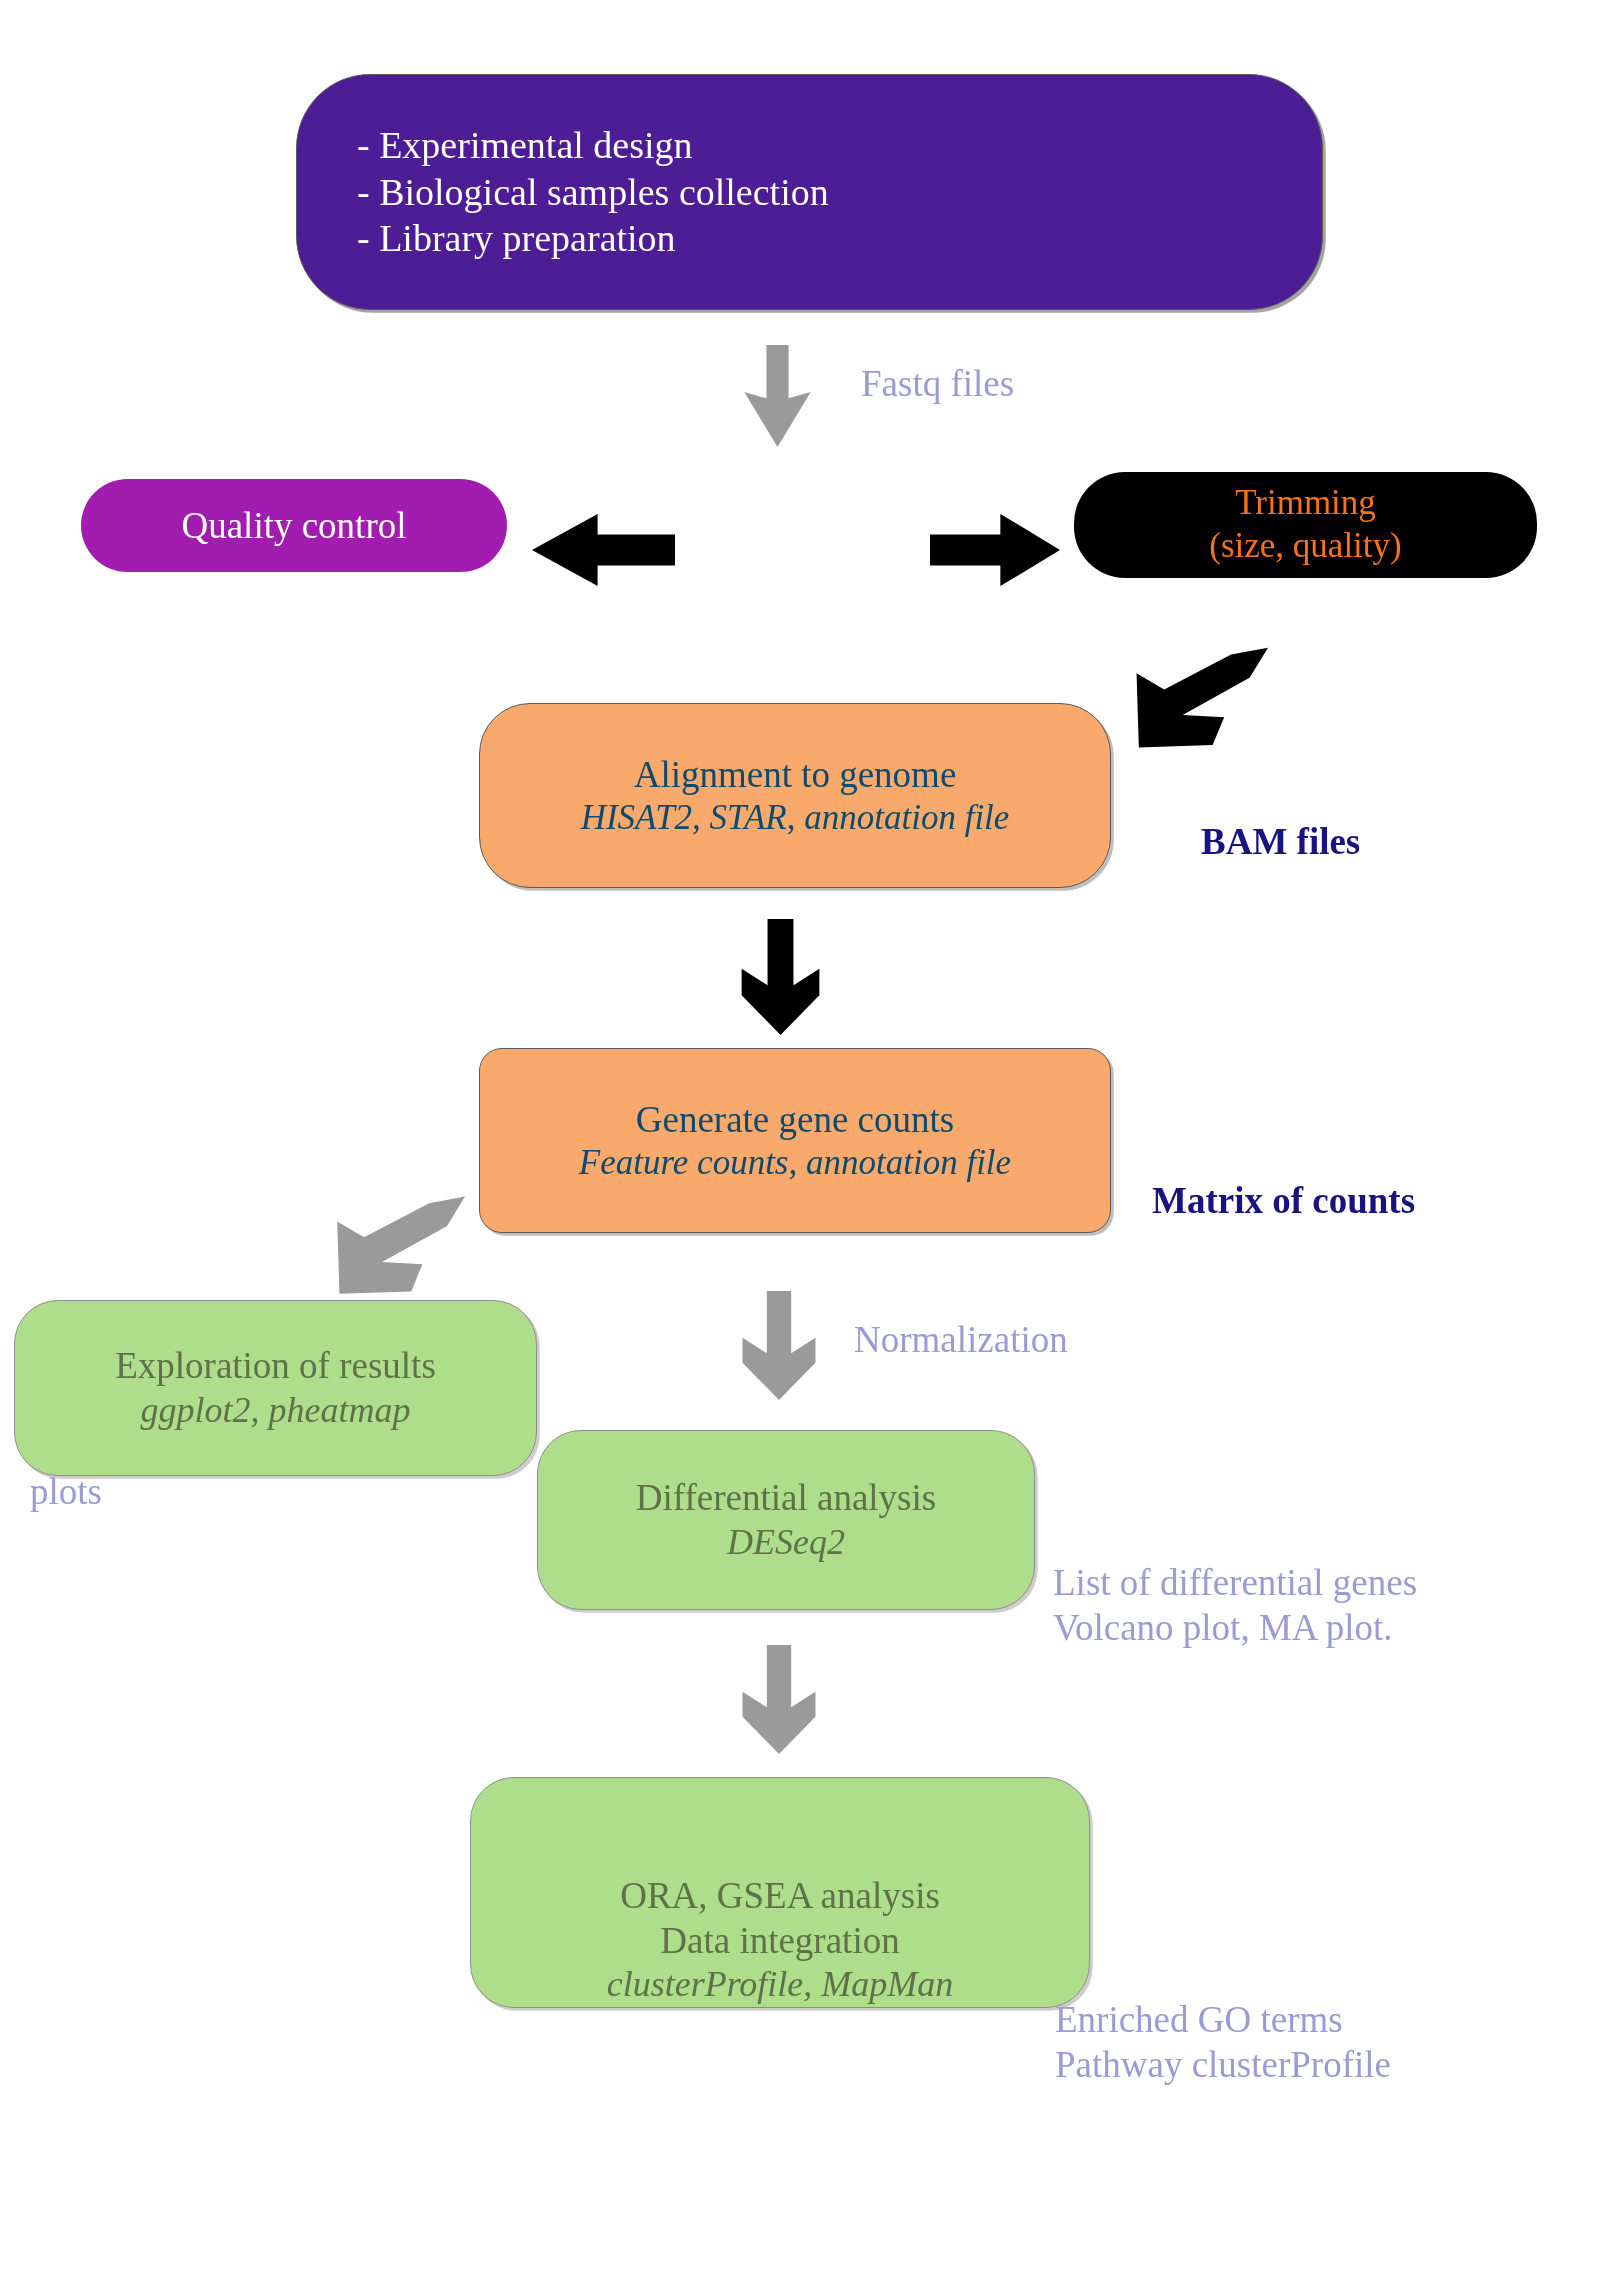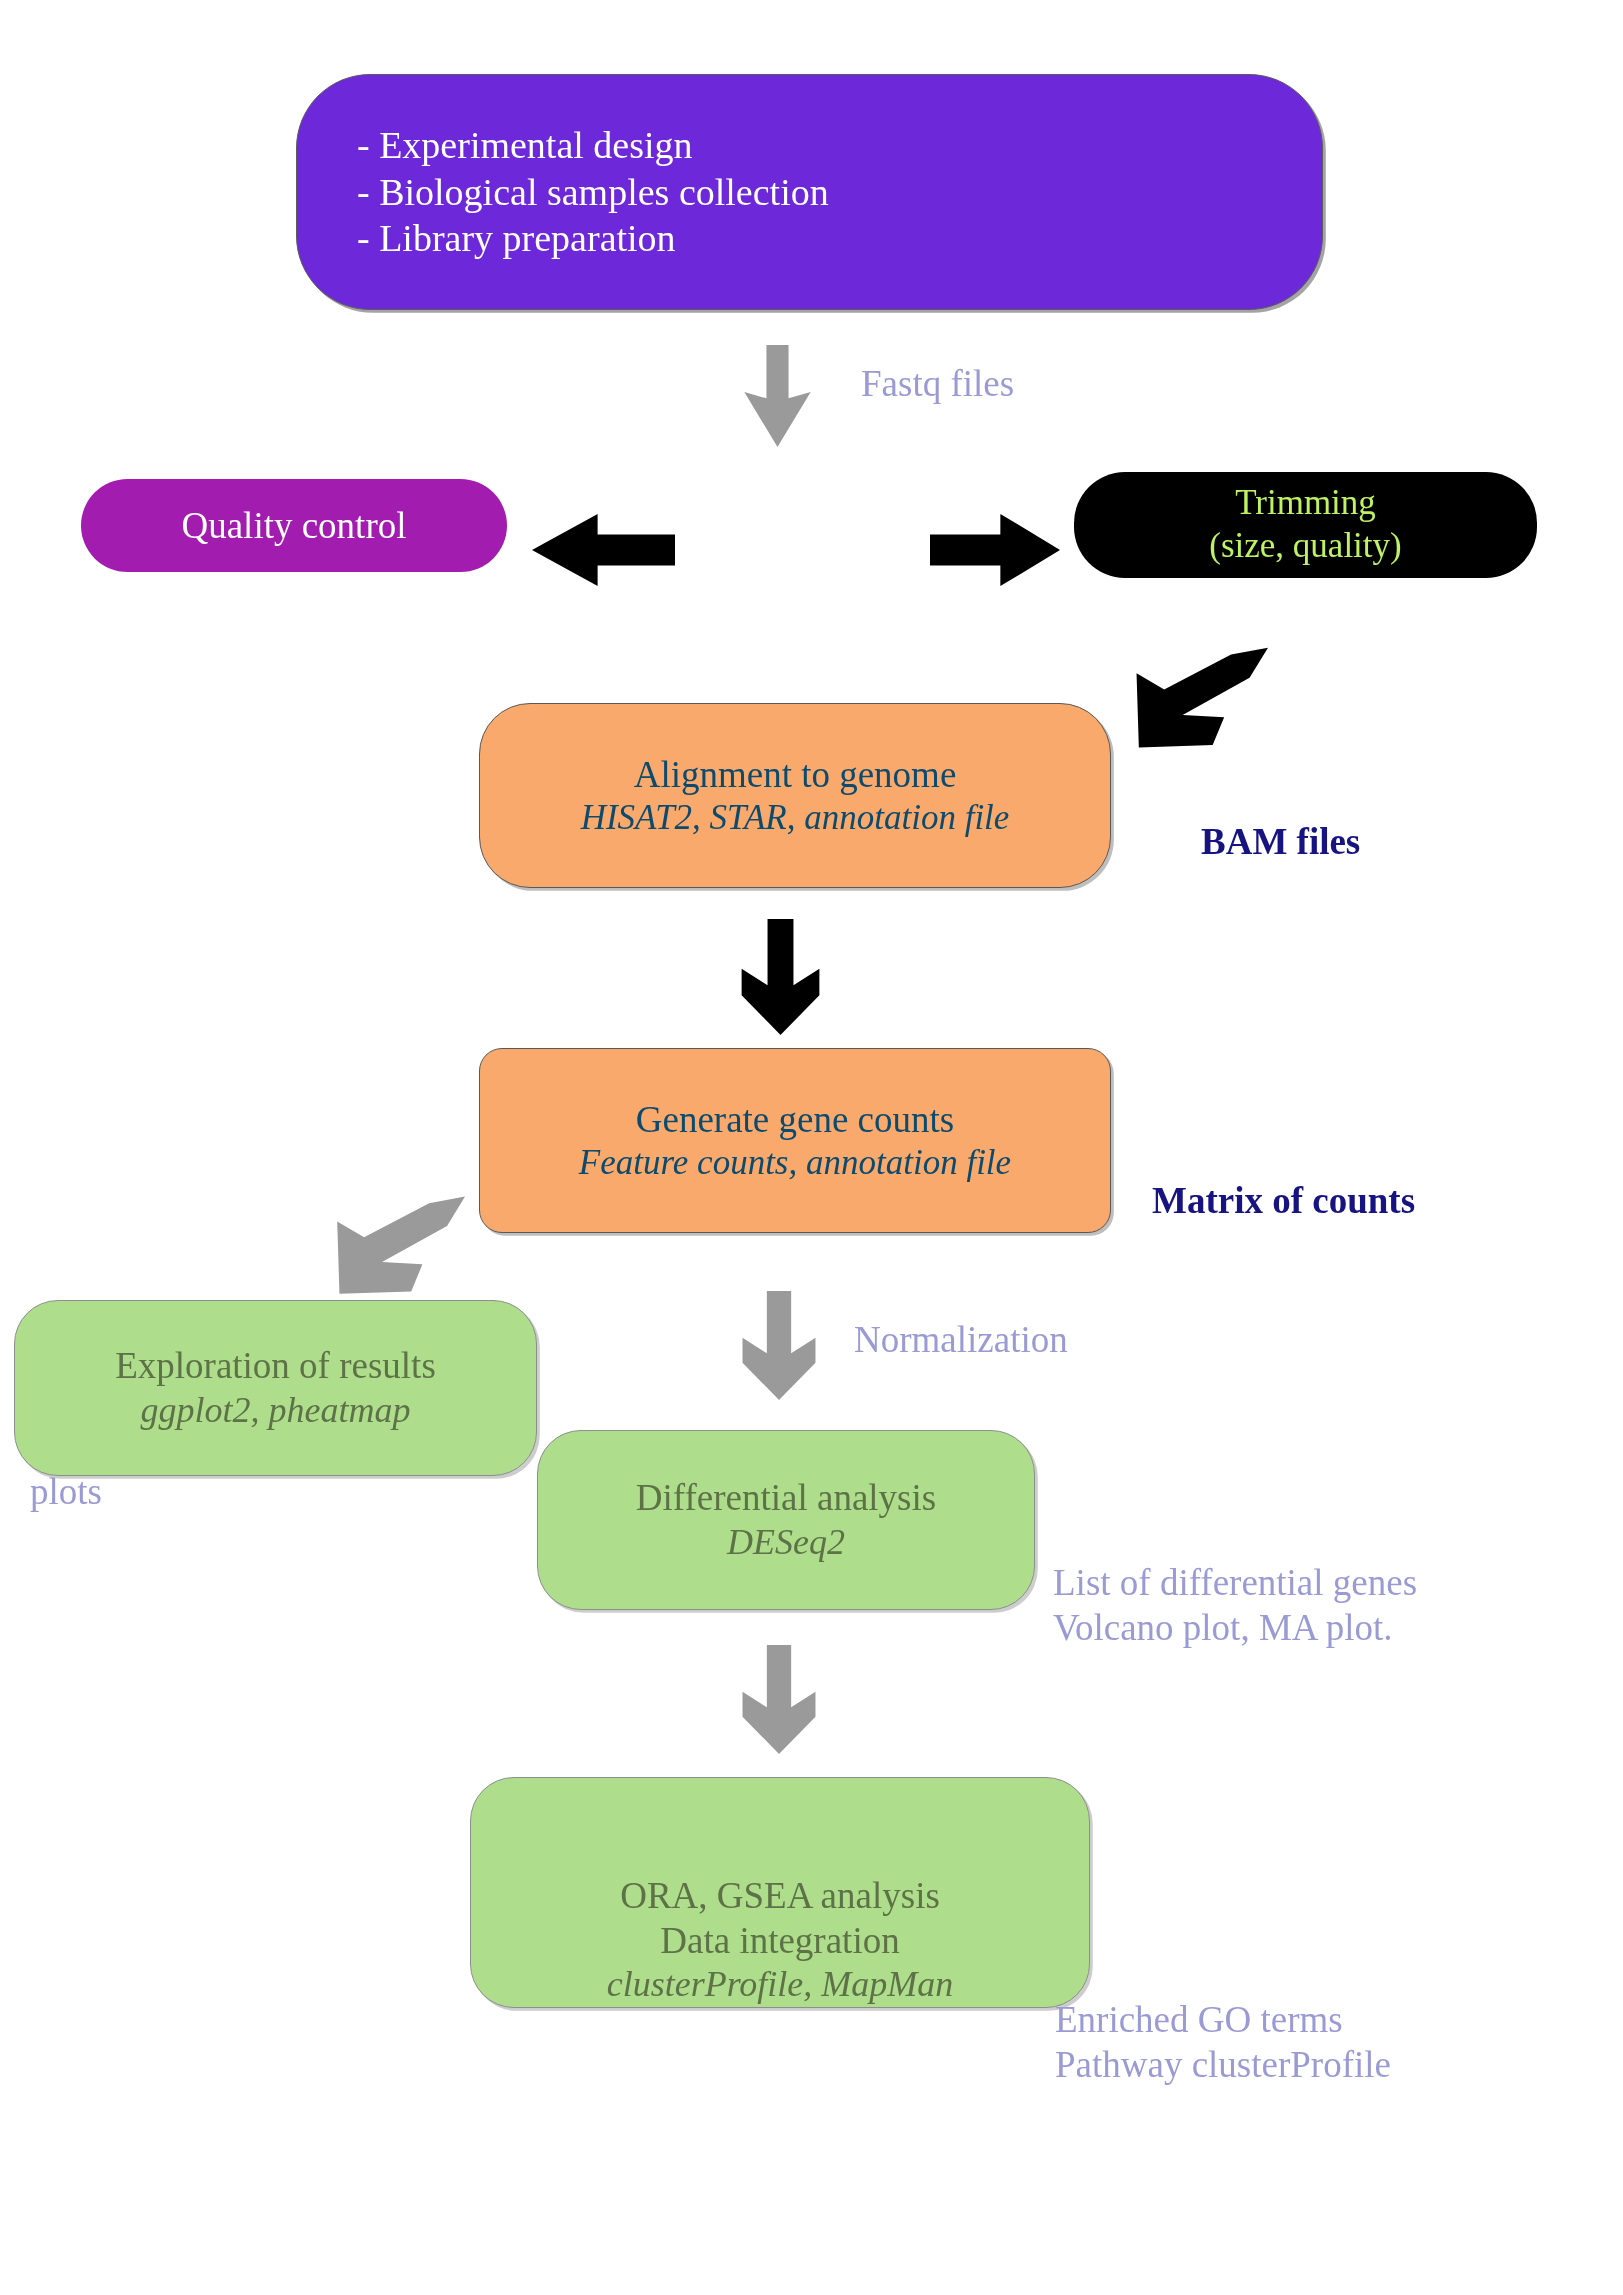--- a/index.html
+++ b/index.html
@@ -32,21 +32,21 @@
     justify-content: center;
     text-align: center;
     border-radius: 56px;
     line-height: 1.22;
   }
   .node .ln { display: block; white-space: nowrap; }
   .node .ital { font-style: italic; }
 
   
   .node-blue {
-    background: #6d28d9;
+    background: #4c1d95;
     border: 1.4px solid #5C5C5C;
     border-radius: 74px;
     box-shadow: 2.8px 2.8px 0 rgba(90,90,90,0.55);
     color: #ffffff;
     align-items: flex-start;
     padding-left: 60px;
     font-size: 38px;
   }
   .node-blue .ln { text-align: left; }
 
@@ -58,21 +58,21 @@
     font-size: 37px;
   }
   .node-mgrey {
     background: #707070;
     color: #ffffff;
     border-radius: 56px;
     font-size: 35px;
   }
   .node-black {
     background: #000000;
-    color: #bef264;
+    color: #f97316;
     border-radius: 51px;
     font-size: 35px;
   }
 
   
   .node-orange {
     background: #F9A96B;
     border: 1.9px solid #595959;
     border-radius: 51px;
     box-shadow: 2.8px 2.8px 0 rgba(110,110,110,0.45);

